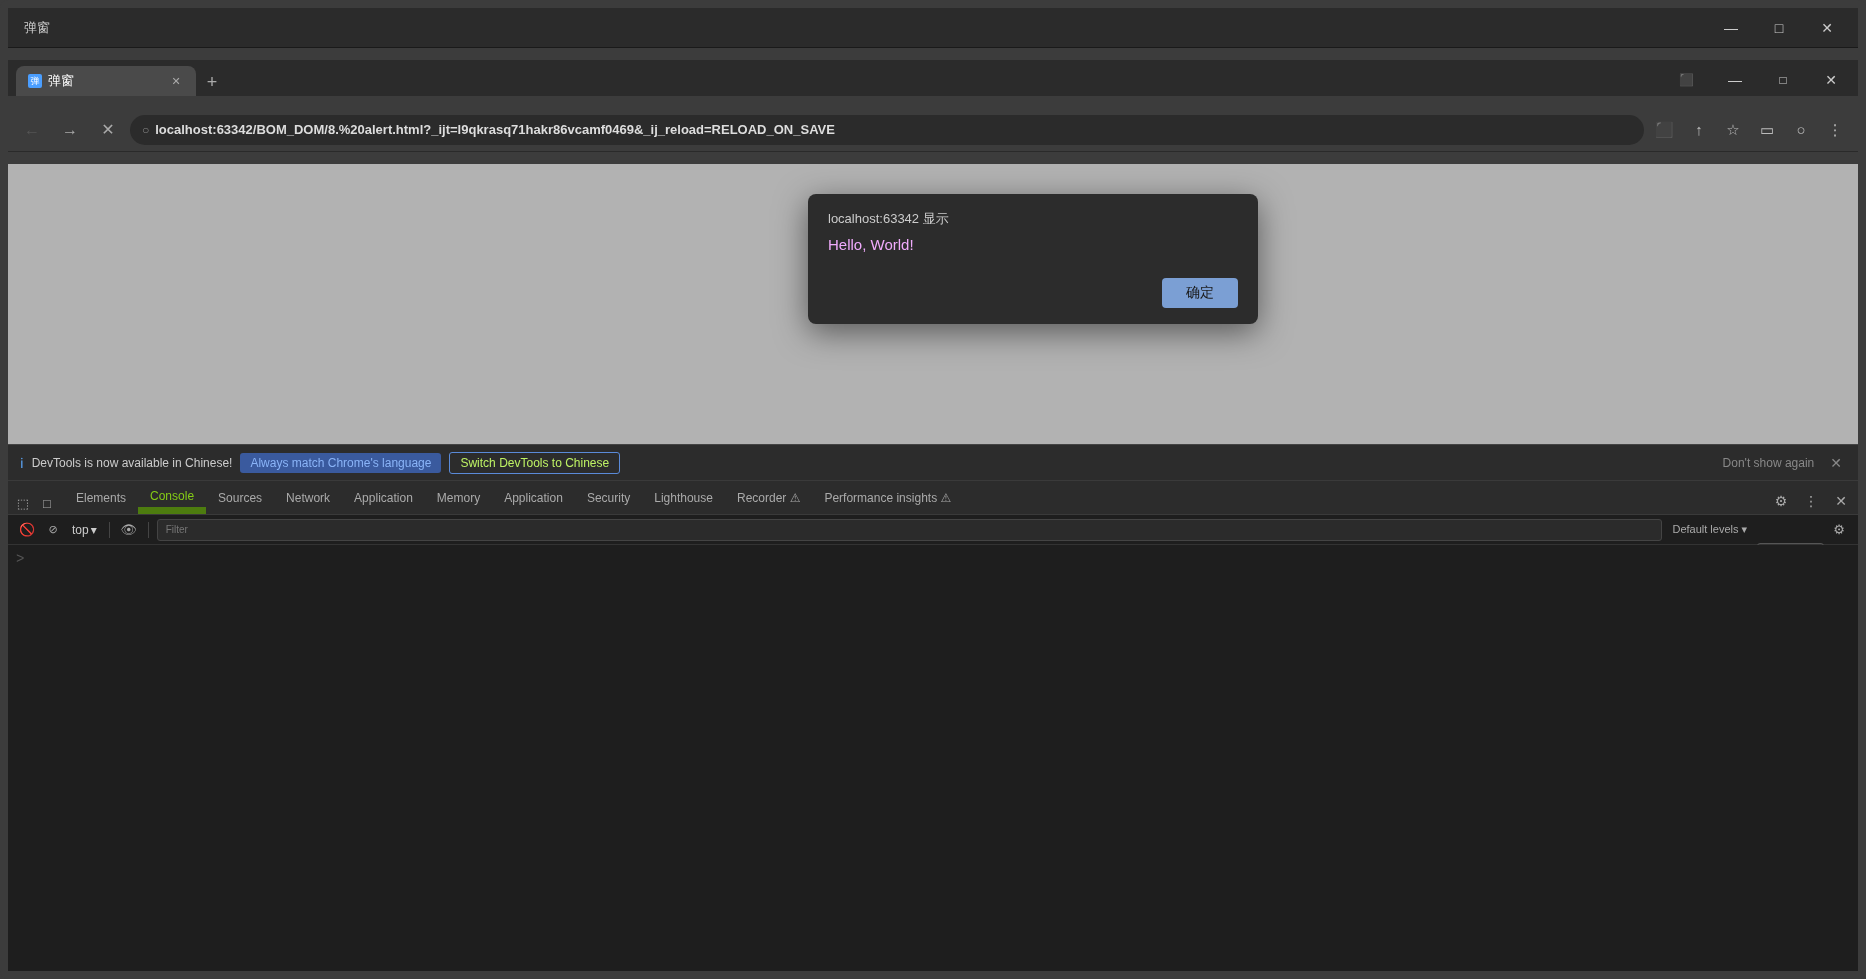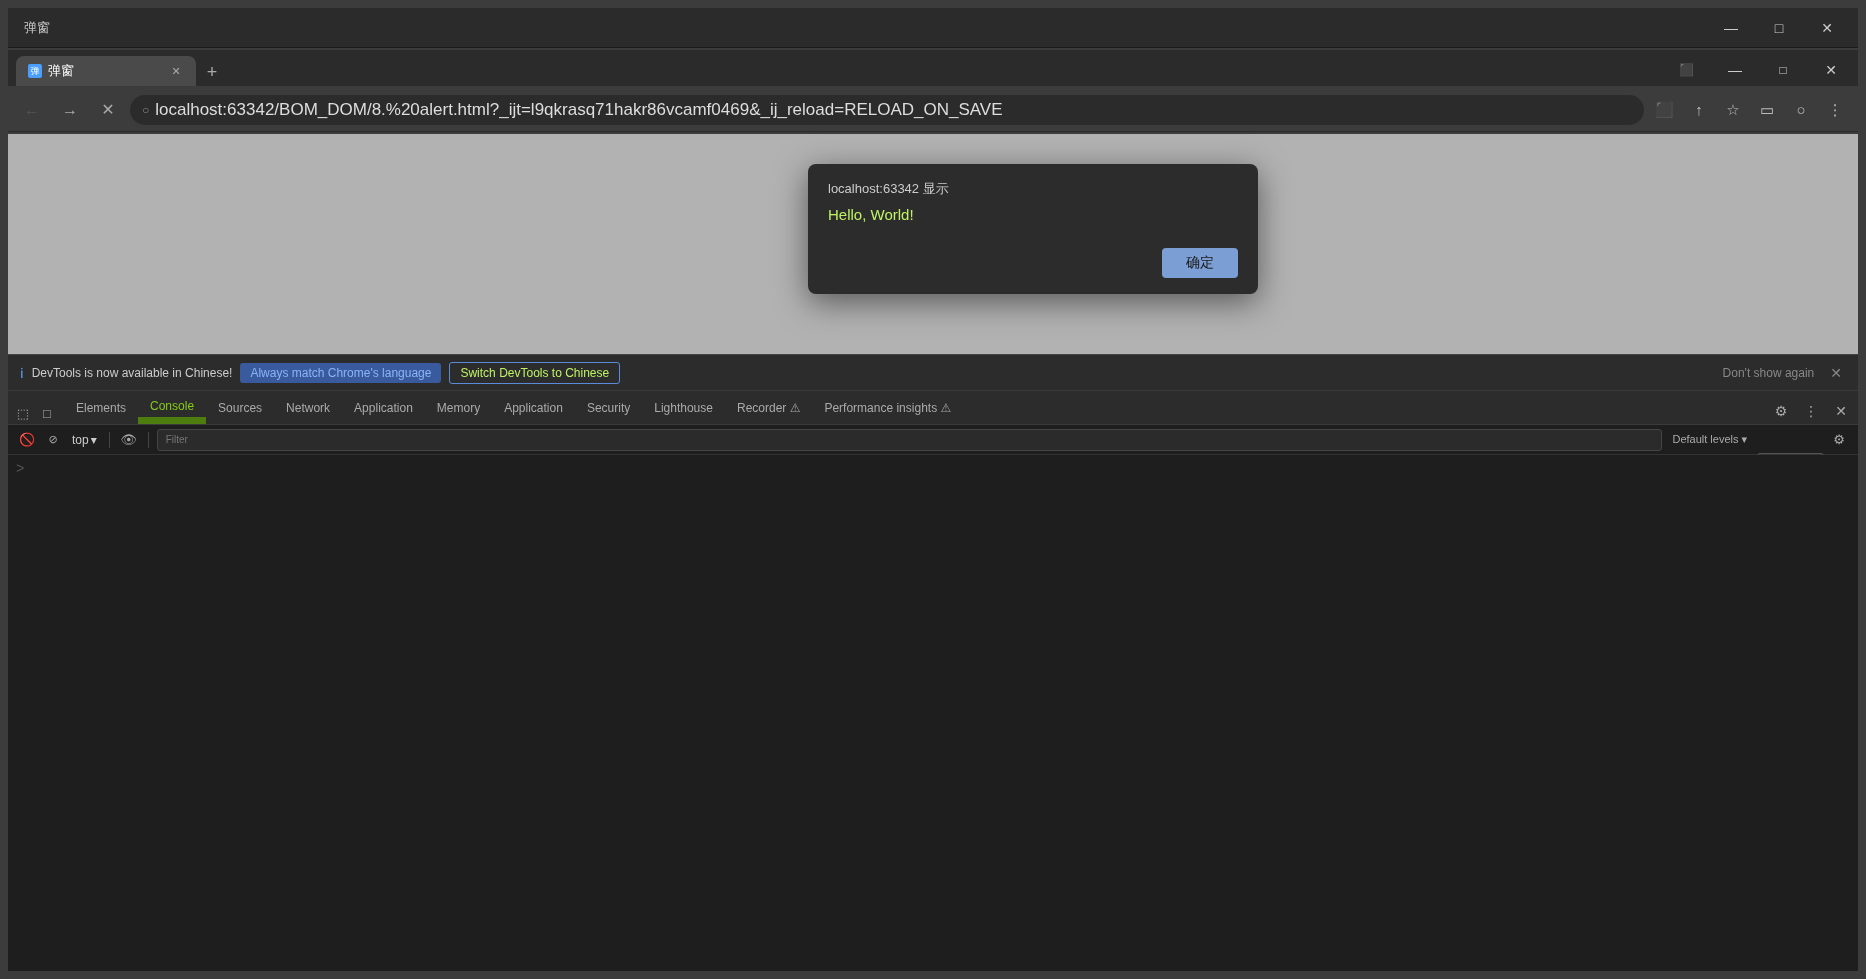--- a/index.html
+++ b/index.html
@@ -141,21 +141,22 @@
     .address-bar .lock-icon {
       color: #888;
       font-size: 12px;
     }
     .address-bar .url-text {
       flex: 1;
       white-space: nowrap;
       overflow: hidden;
       text-overflow: ellipsis;
       color: #ddd;
-      font-size: 17px;
+      font-size: 13px;
+      font-weight: bold;
     }
 
     .toolbar-right {
       display: flex;
       align-items: center;
       gap: 4px;
     }
     .toolbar-btn {
       width: 30px;
       height: 30px;
@@ -195,21 +196,21 @@
       box-shadow: 0 8px 32px rgba(0,0,0,0.5);
       display: flex;
       flex-direction: column;
       gap: 8px;
     }
     .alert-header {
       color: #ccc;
       font-size: 13px;
     }
     .alert-message {
-      color: #bef264;
+      color: #f0abfc;
       font-size: 15px;
       flex: 1;
     }
     .alert-footer {
       display: flex;
       justify-content: flex-end;
     }
     .alert-ok-btn {
       background: #7b9fd4;
       color: #1a1a1a;
@@ -438,21 +439,21 @@
     }
     .console-prompt-arrow {
       color: #555;
       font-size: 14px;
       margin-right: 4px;
     }
   </style>
 </head>
 <body>
 
-<div style="display:flex; flex-direction:column; height:979px; background:#3c3c3c; padding:8px; gap:2px; border-radius:8px; overflow:hidden;">
+<div style="display:flex; flex-direction:column; height:979px; background:#3c3c3c; padding:8px; gap:12px; border-radius:8px; overflow:hidden;">
 
   <div class="window-chrome">
     <div style="color:#ccc;font-size:13px;margin-left:8px;">弹窗</div>
     <div class="window-controls-right">
       <button class="win-btn">—</button>
       <button class="win-btn">□</button>
       <button class="win-btn close">✕</button>
     </div>
   </div>
 
@@ -485,21 +486,21 @@
       <button class="toolbar-btn">↑</button>
       <button class="toolbar-btn">☆</button>
       <button class="toolbar-btn">▭</button>
       <button class="toolbar-btn">○</button>
       <button class="toolbar-btn">⋮</button>
     </div>
   </div>
 
   <div style="flex:1; display:flex; flex-direction:column; overflow:hidden;">
 
-    <div class="browser-content" style="height:220px; position:relative;text-decoration:underline;">
+    <div class="browser-content" style="height:280px; position:relative;text-decoration:underline;">
 
       <div class="alert-overlay">
         <div class="alert-dialog" style="margin-top:10px; margin-left:200px;">
           <div class="alert-header">localhost:63342 显示</div>
           <div class="alert-message">Hello, World!</div>
           <div class="alert-footer">
             <button class="alert-ok-btn">确定</button>
           </div>
         </div>
       </div>

